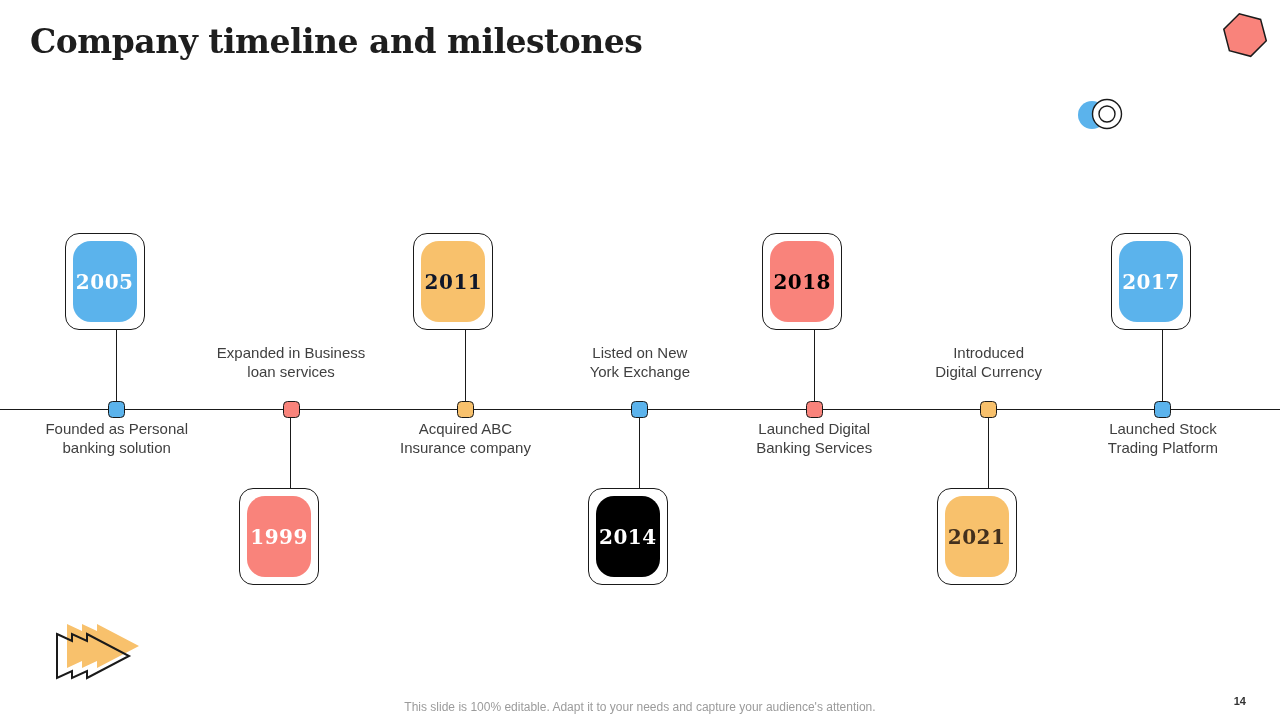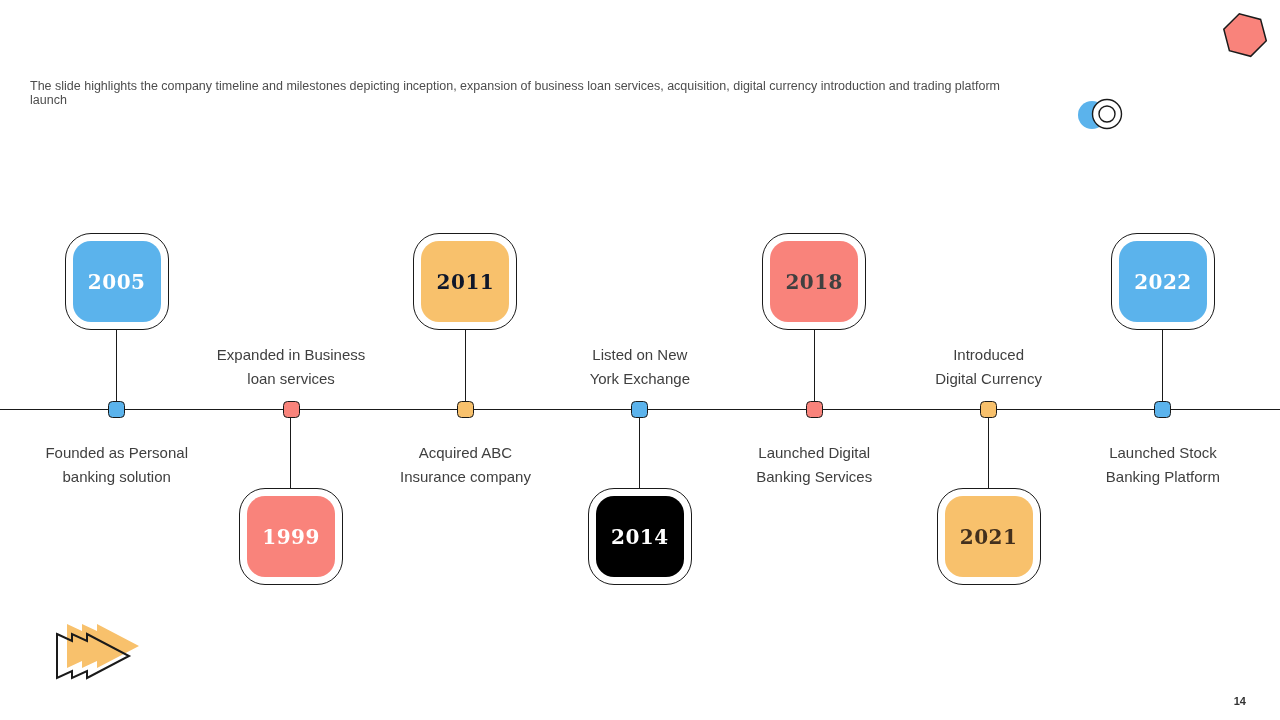--- a/index.html
+++ b/index.html
@@ -7,43 +7,43 @@
          font-family:"Liberation Sans",sans-serif;}
   .title{position:absolute;left:30px;top:22px;font-family:"DejaVu Serif",serif;
          font-weight:700;font-size:33px;color:#1e1e1e;letter-spacing:-0.5px;}
   .subtitle{position:absolute;left:30px;top:79px;font-size:12.5px;color:#4d4d4d;width:1010px;}
   .footer{position:absolute;left:0;right:0;top:700px;text-align:center;font-size:12px;color:#9b9b9b;}
   .pagenum{position:absolute;right:34px;top:695px;font-size:11px;font-weight:700;color:#333;}
   .deco{position:absolute;}
 
   .tl-line{position:absolute;left:0;right:0;top:409px;height:0;border-top:1.3px solid #1a1a1a;}
   .milestone{position:absolute;top:0;width:0;height:720px;}
-  .yearbox{position:absolute;left:-52px;width:104px;height:97px;background:#fff;
-           border:1.4px solid #1a1a1a;border-radius:26px;box-sizing:border-box;}
+  .yearbox{position:absolute;left:-52px;width:80px;height:97px;background:#fff;
+           border:1.4px solid #1a1a1a;border-radius:14px;box-sizing:border-box;}
   .yearbox.above{top:233px;}
   .yearbox.below{top:488px;}
   .yearbox .inner{position:absolute;left:7px;right:7px;top:7px;bottom:7px;border-radius:18px;
            display:flex;align-items:center;justify-content:center;}
   .year{font-family:"DejaVu Serif",serif;font-weight:700;font-size:20px;letter-spacing:0.5px;}
   .connector{position:absolute;left:-0.6px;width:0;border-left:1.2px solid #1a1a1a;}
   .connector.above{top:330px;height:72px;}
   .connector.below{top:418px;height:70px;}
   .marker{position:absolute;left:-8.5px;top:401px;width:17px;height:17px;box-sizing:border-box;
           border:1.5px solid #1a1a1a;border-radius:4.5px;}
   .mlabel{position:absolute;left:-110px;width:220px;text-align:center;font-size:15px;
-          line-height:24px;color:#3f3f3f;white-space:pre-line;}
+          line-height:19px;color:#3f3f3f;white-space:pre-line;}
   .mlabel.above{top:343px;}
-  .mlabel.below{top:441px;}
+  .mlabel.below{top:419px;}
 </style>
 </head>
 <body>
 
 <div class="slide">
 
-  <div class="subtitle">The slide highlights the company timeline and milestones depicting inception, expansion of business loan services, acquisition, digital currency introduction and trading platform launch</div>
+  <div class="title">Company timeline and milestones</div>
 
   <svg class="deco" style="left:1222px;top:12px;" width="47" height="47" viewBox="0 0 47 47">
     <polygon points="44.3,28.7 28.7,44.3 7.4,38.6 1.8,17.3 17.3,1.8 38.6,7.4" stroke="#1a1a1a" stroke-width="1.5" fill="#F9837B"></polygon>
   </svg>
 
   <svg class="deco" style="left:1074px;top:94px;" width="62" height="46" viewBox="0 0 62 46">
     <circle cx="18" cy="21" r="14" fill="#5BB3EC"></circle>
     <circle cx="33" cy="20" r="14.5" fill="#ffffff" stroke="#1a1a1a" stroke-width="1.4"></circle>
     <circle cx="33" cy="20" r="8" fill="#ffffff" stroke="#1a1a1a" stroke-width="1.4"></circle>
   </svg>
@@ -95,21 +95,21 @@
           </div>
         </div>
         <div class="connector below"></div>
         <div class="marker" style="background: rgb(91, 179, 236);"></div>
         <div class="mlabel above">Listed on New
 York Exchange</div>
       </div>
       <div class="milestone" style="left: 814.22px;">
         <div class="yearbox above">
           <div class="inner" style="background: rgb(249, 131, 123);">
-            <span class="year" style="color: #404040;">2018</span>
+            <span class="year" style="color: #000000;">2018</span>
           </div>
         </div>
         <div class="connector above"></div>
         <div class="marker" style="background: rgb(249, 131, 123);"></div>
         <div class="mlabel below">Launched Digital
 Banking Services</div>
       </div>
       <div class="milestone" style="left: 988.6px;">
         <div class="yearbox below">
           <div class="inner" style="background: rgb(248, 193, 108);">
@@ -117,24 +117,25 @@
           </div>
         </div>
         <div class="connector below"></div>
         <div class="marker" style="background: rgb(248, 193, 108);"></div>
         <div class="mlabel above">Introduced
 Digital Currency</div>
       </div>
       <div class="milestone" style="left: 1162.98px;">
         <div class="yearbox above">
           <div class="inner" style="background: rgb(91, 179, 236);">
-            <span class="year" style="color: rgb(255, 255, 255);">2022</span>
+            <span class="year" style="color: rgb(255, 255, 255);">2017</span>
           </div>
         </div>
         <div class="connector above"></div>
         <div class="marker" style="background: rgb(91, 179, 236);"></div>
         <div class="mlabel below">Launched Stock
-Banking Platform</div>
+Trading Platform</div>
       </div>
     </div>
 
+  <div class="footer">This slide is 100% editable. Adapt it to your needs and capture your audience's attention.</div>
   <div class="pagenum">14</div>
 </div>
 
 </body></html>

